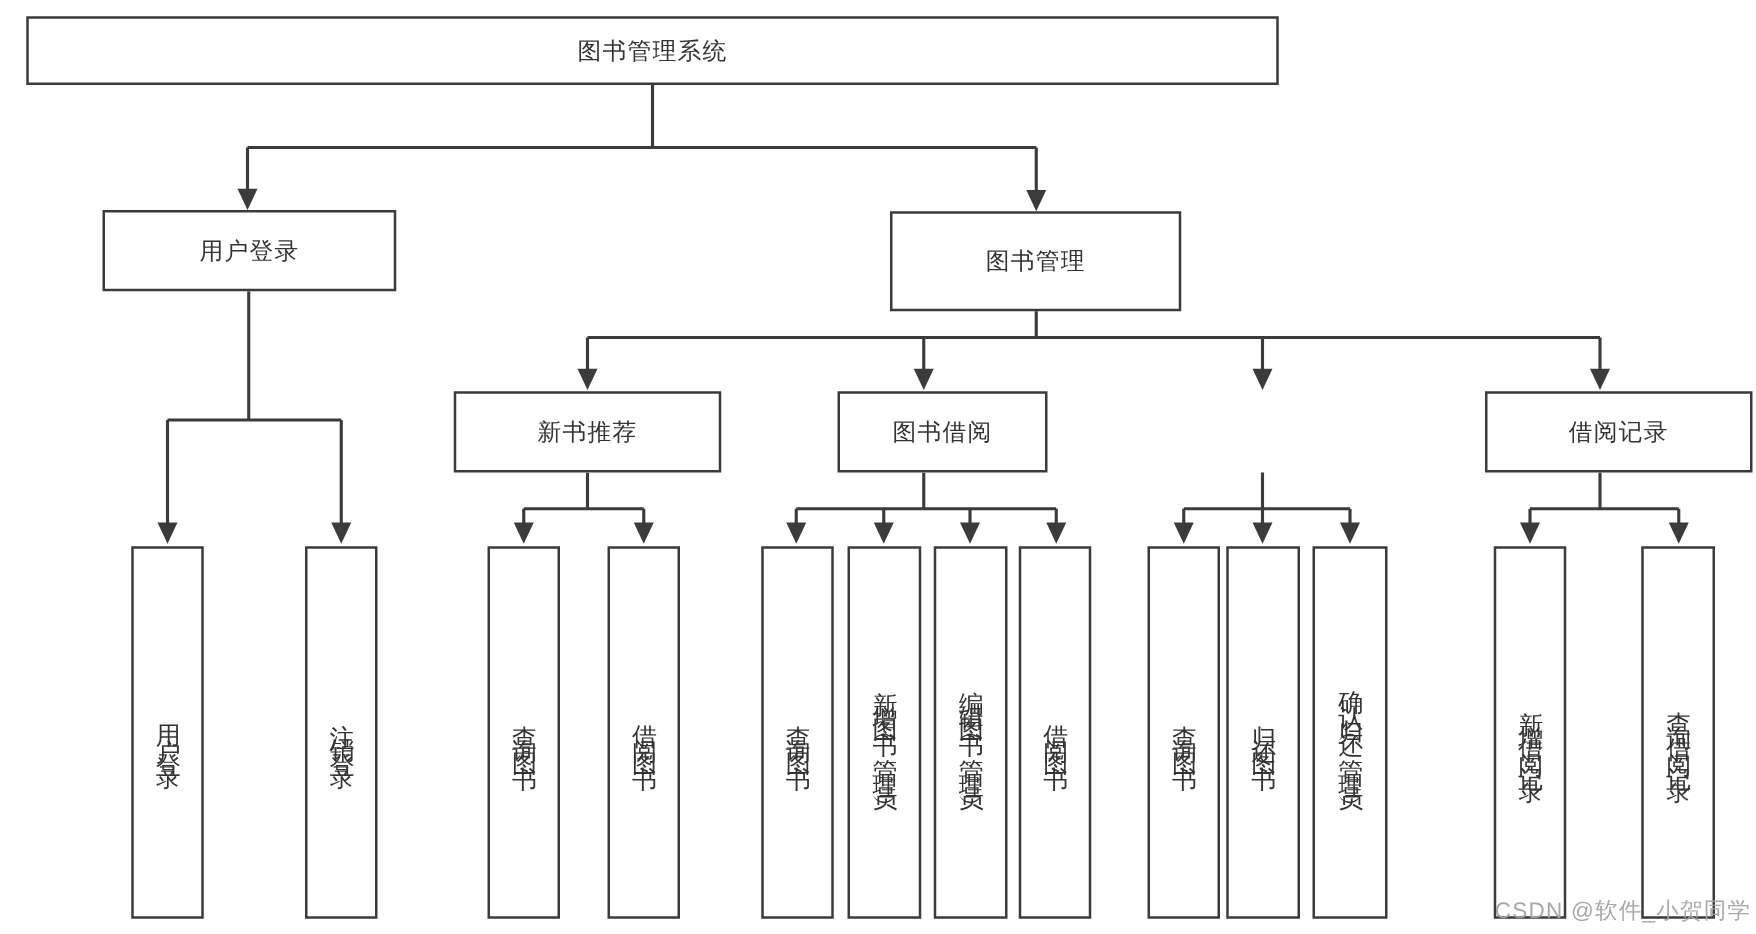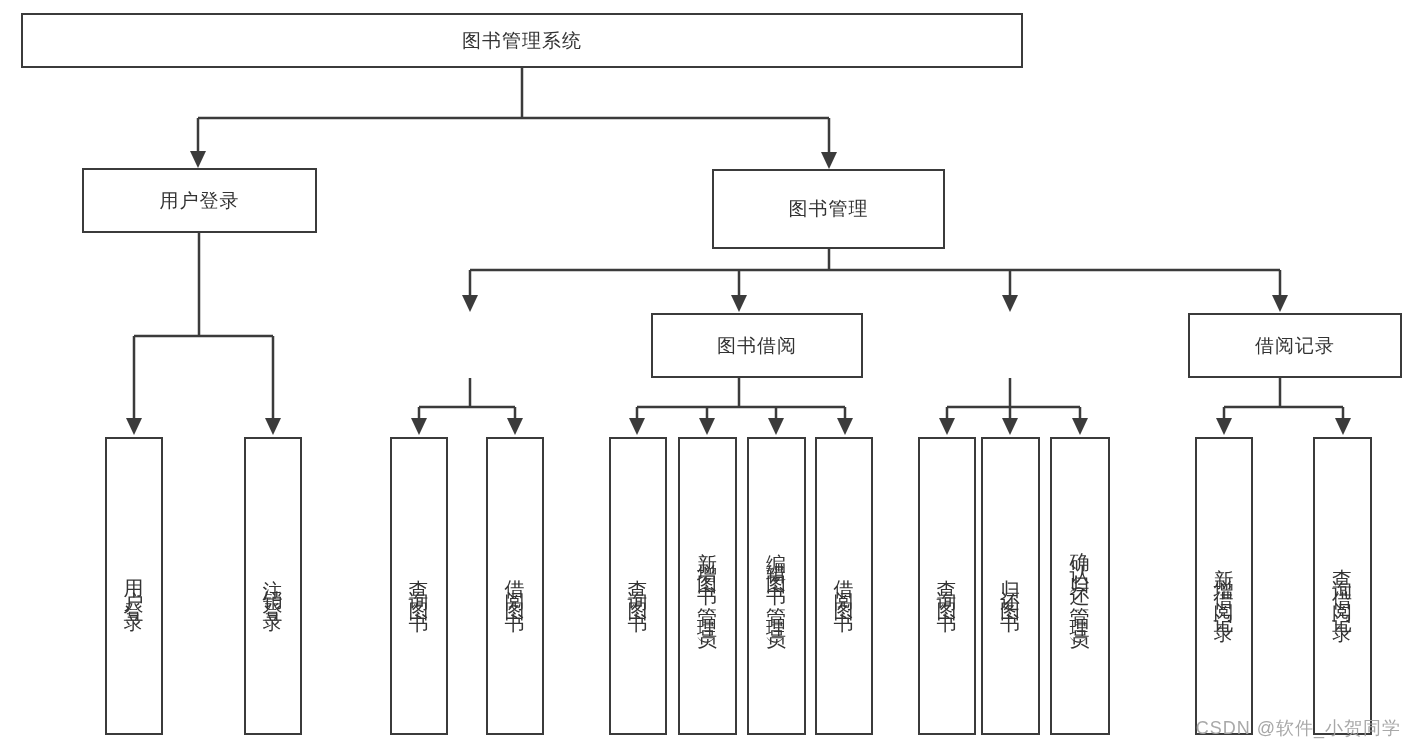--- a/index.html
+++ b/index.html
@@ -98,21 +98,22 @@
       <polygon points="1216,418 1232,418 1224,435"></polygon>
       <polygon points="1335,418 1351,418 1343,435"></polygon>
     </g>
   </svg>
 
   <div class="node" style="left:21px;top:13px;width:1002px;height:55px;">图书管理系统</div>
 
   <div class="node" style="left:82px;top:168px;width:235px;height:65px;">用户登录</div>
   <div class="node" style="left:712px;top:169px;width:233px;height:80px;">图书管理</div>
 
-  <div class="node" style="left:651px;top:313px;width:212px;height:65px;font-family:Liberation Serif, serif;">图书借阅</div>
+  <div class="node" style="left:363px;top:313px;width:214px;height:65px;">新书推荐</div>
+  <div class="node" style="left:670px;top:313px;width:168px;height:65px;font-family:Liberation Serif, serif;">图书借阅</div>
   <div class="node" style="left:1188px;top:313px;width:214px;height:65px;">借阅记录</div>
 
   <div class="leaf" style="left:105px;width:58px;">
     <span>用户登录</span>
   </div>
   <div class="leaf" style="left:244px;width:58px;">
     <span>注销登录</span>
   </div>
 
   <div class="leaf" style="left:390px;width:58px;">

